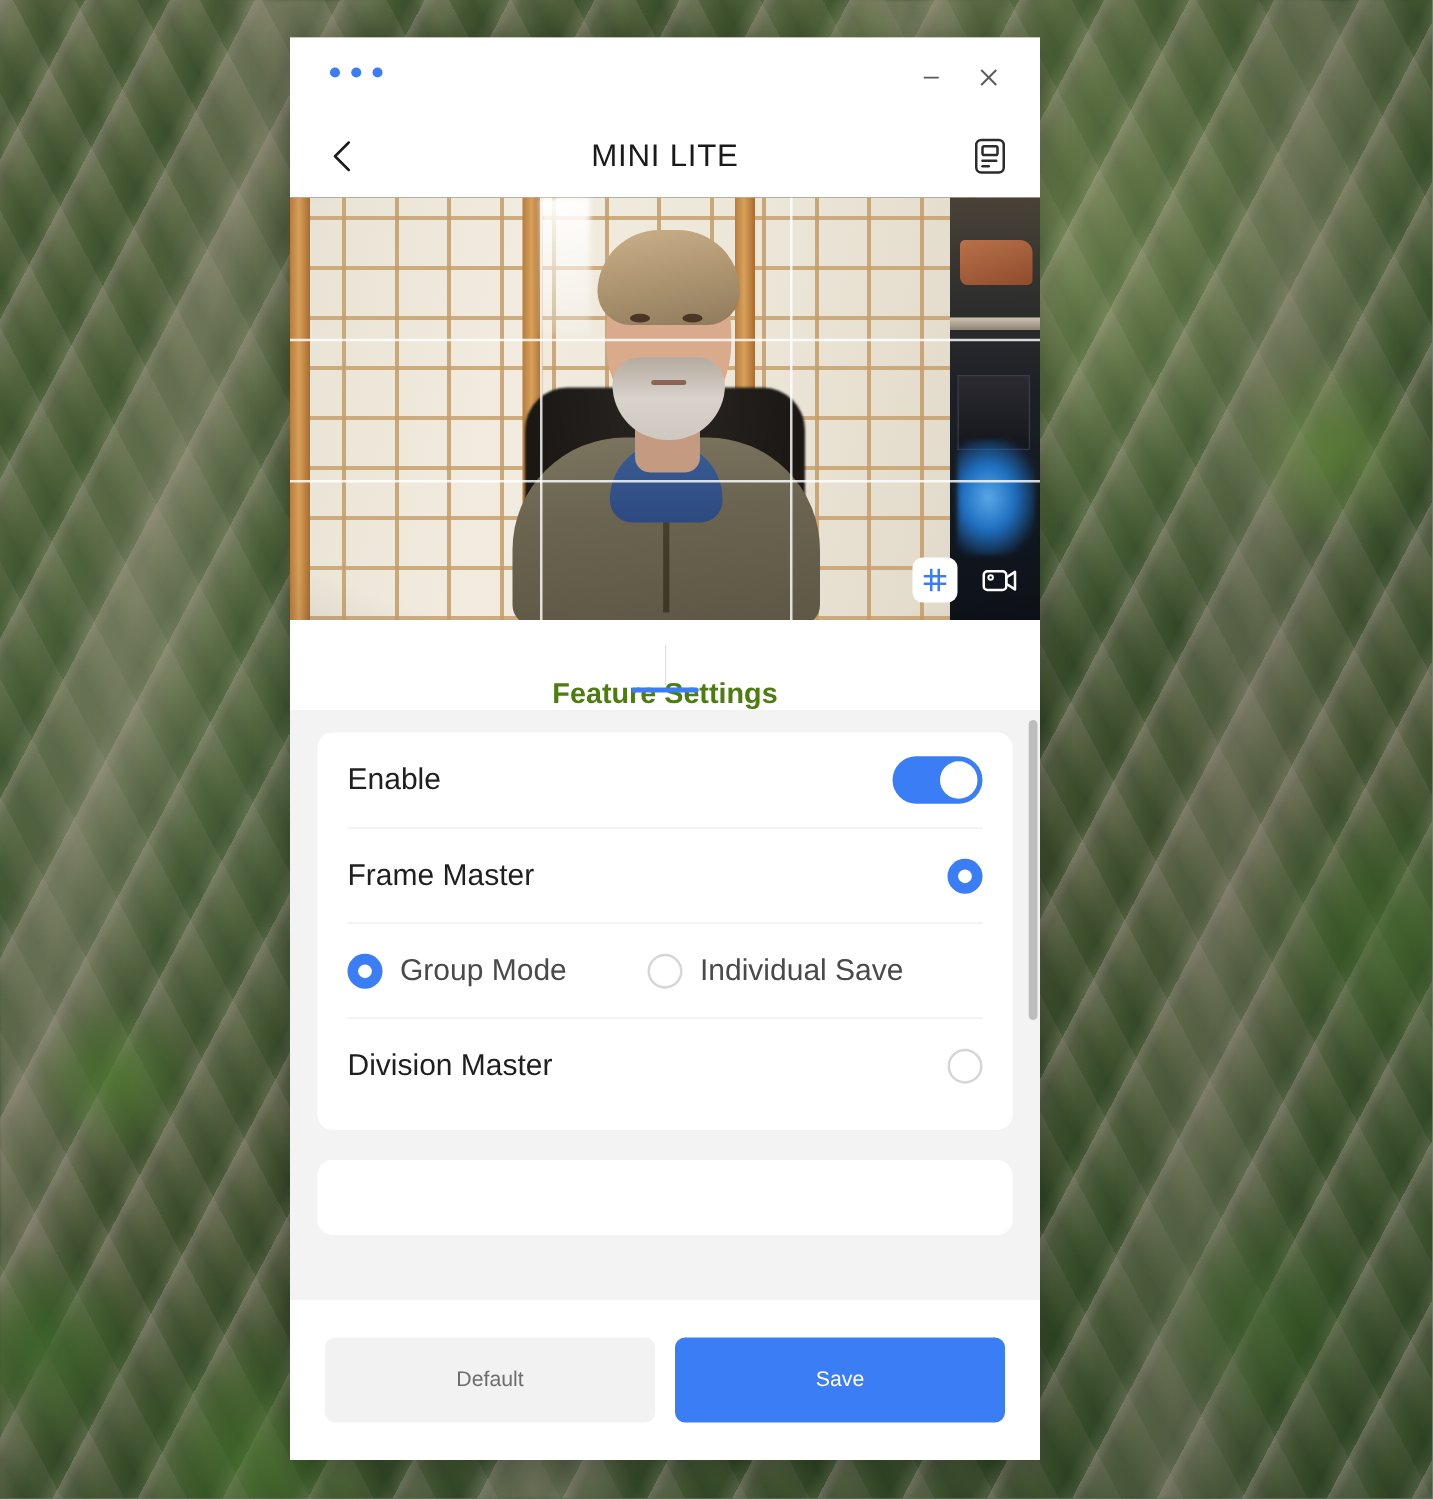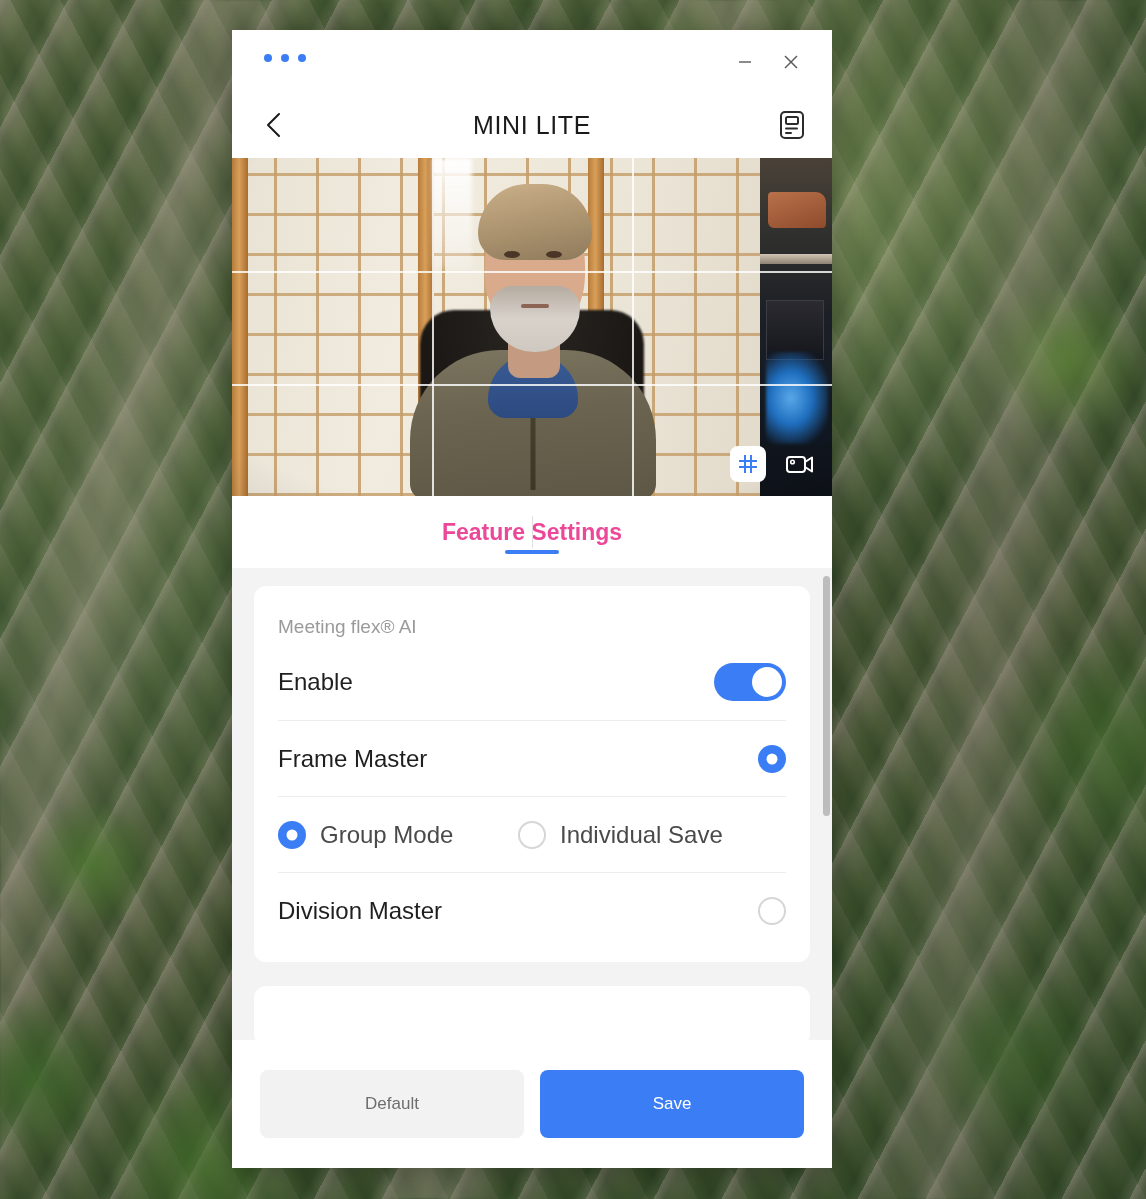--- a/index.html
+++ b/index.html
@@ -293,21 +293,21 @@
     display: flex;
   }
   .tab {
     flex: 1;
     display: flex; align-items: center; justify-content: center;
     position: relative;
     font-size: 23px;
     color: #1c1c1c;
     cursor: pointer;
   }
-  .tab.active { color: #ec4899; font-weight: bold; }
+  .tab.active { color: #4d7c0f; font-weight: bold; align-items: flex-end; }
   .tab.active .tab-underline {
     position: absolute;
     bottom: 14px; left: 50%;
     transform: translateX(-50%);
     width: 54px; height: 4px;
     border-radius: 2px;
     background: #3B7DF5;
   }
   .tab-divider {
     position: absolute;
@@ -562,21 +562,20 @@
       <div class="tab active">
         <span>Feature Settings</span>
         <span class="tab-underline"></span>
       </div>
       <div class="tab-divider"></div>
     </div>
 
     <div class="content">
 
       <div class="card">
-        <div class="card-title">Meeting flex® AI</div>
 
         <div class="row">
           <span class="row-label">Enable</span>
           <div class="toggle">
             <span class="knob"></span>
           </div>
         </div>
 
         <div class="row divided">
           <span class="row-label">Frame Master</span>

